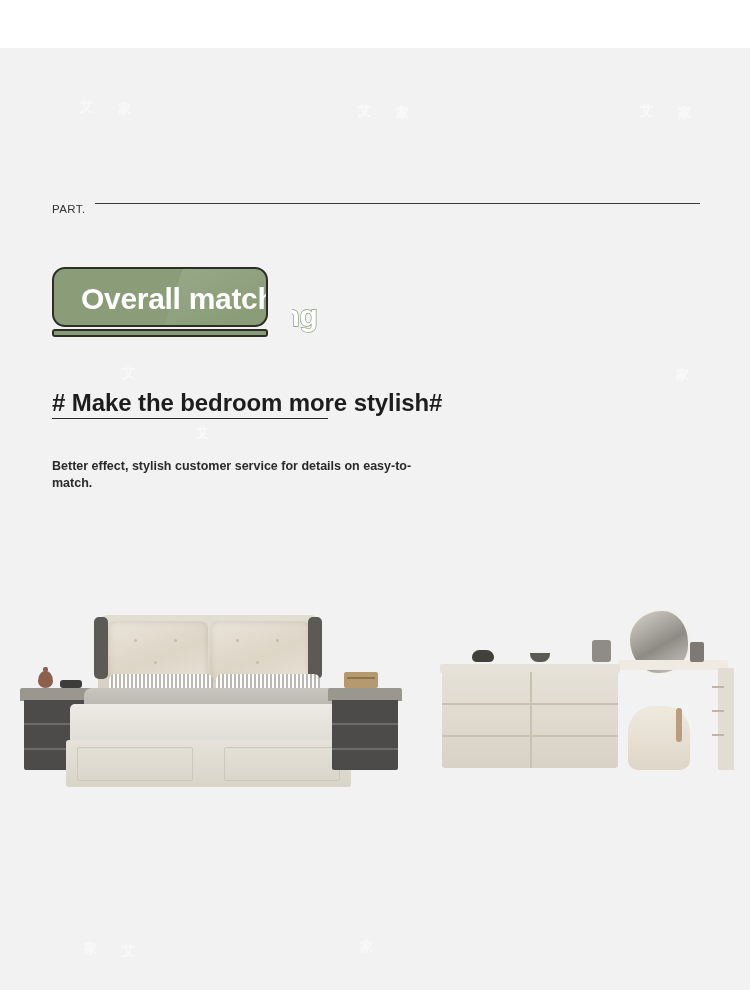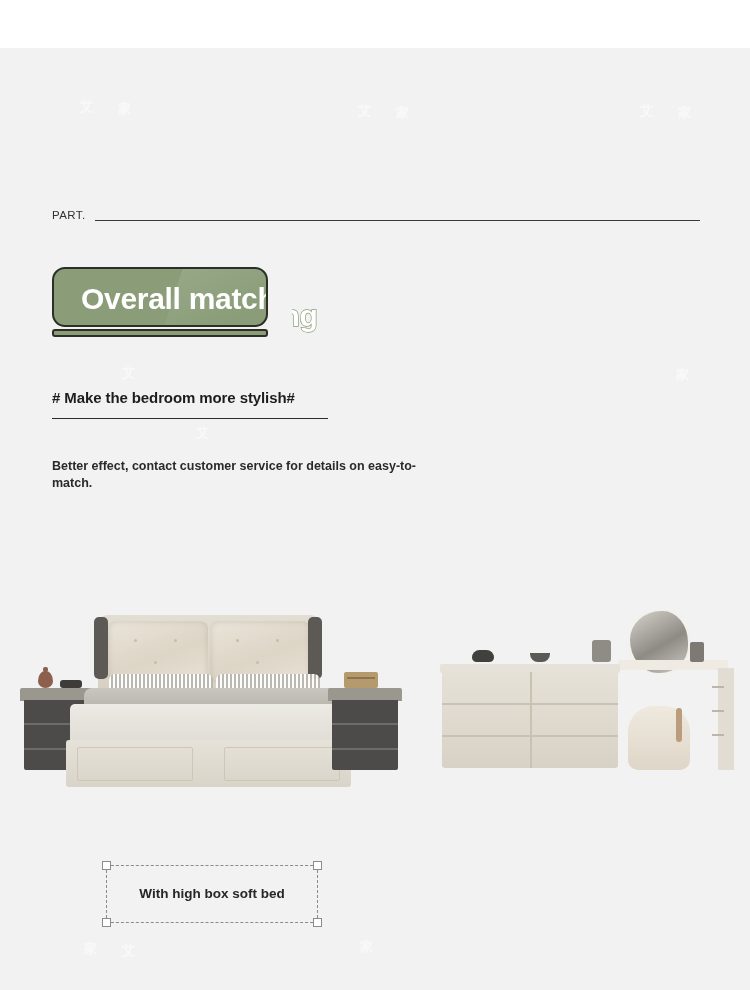--- a/index.html
+++ b/index.html
@@ -27,21 +27,21 @@
     font-size:13px;font-weight:700;
     font-family:"Liberation Sans", sans-serif;
     letter-spacing:1px;
     user-select:none;
     white-space:nowrap;
   }
 
   
   .part-row{
     position:absolute;left:52px;top:155px;width:648px;height:18px;
-    display:flex;align-items:flex-end;gap:9px;
+    display:flex;align-items:flex-start;gap:9px;
   }
   .part-label{
     font-size:11.5px;color:#333333;letter-spacing:.4px;
     font-family:"Liberation Sans", sans-serif;white-space:nowrap;
   }
   .part-line{flex:1;height:1px;background:#3a3a3a;}
 
   
   .badge-wrap{position:absolute;left:52px;top:219px;width:420px;height:75px;}
   .badge-box{
@@ -80,21 +80,21 @@
     position:absolute;left:0;top:62px;width:216px;height:8px;
     background:#8a9d78;
     border:2px solid #2b2f26;
     border-radius:3px;
     box-sizing:border-box;
   }
 
   
   .headline{
     position:absolute;left:52px;top:341px;
-    font-size:15px;font-weight:700;color:#1d1d1d;
+    font-size:24px;font-weight:700;color:#1d1d1d;
     font-family:"Liberation Sans", sans-serif;
     letter-spacing:-.1px;white-space:nowrap;
   }
   .headline-rule{
     position:absolute;left:52px;top:370px;width:276px;height:1px;background:#2b2b2b;
   }
   .subcopy{
     position:absolute;left:52px;top:410px;width:390px;
     font-size:12.5px;font-weight:700;color:#2a2a2a;
     line-height:17px;
@@ -242,21 +242,21 @@
       <div class="badge-box">
         <span class="badge-sheen"></span>
         <span class="badge-text-inner">Overall matching</span>
       </div>
       <span class="badge-text-outer">Overall matching</span>
       <div class="badge-bar"></div>
     </div>
 
     <div class="headline"># Make the bedroom more stylish#</div>
     <div class="headline-rule"></div>
-    <div class="subcopy">Better effect, contact customer service for details on easy-to-match.</div>
+    <div class="subcopy">Better effect, stylish customer service for details on easy-to-match.</div>
 
     <div class="shot shot-bed">
       <div class="ns ns-left">
         <div class="vase"></div>
         <div class="tray"></div>
         <div class="ns-top"></div>
         <div class="ns-body">
           <div class="ns-d1"></div>
           <div class="ns-d2"></div>
         </div>
@@ -312,23 +312,16 @@
       <div class="dr-body">
         <div class="dr-hline" style="top:31px;"></div>
         <div class="dr-hline" style="top:63px;"></div>
         <div class="dr-vline"></div>
       </div>
       <div class="stool">
         <span class="stool-strap"></span>
       </div>
     </div>
 
-    <div class="cap cap-bed">
-      <span class="hdl hdl-tl"></span>
-      <span class="hdl hdl-tr"></span>
-      <span class="hdl hdl-bl"></span>
-      <span class="hdl hdl-br"></span>
-      <span class="cap-text">With high box soft bed</span>
-    </div>
 
 
   </div>
 </div>
 
 </body></html>

